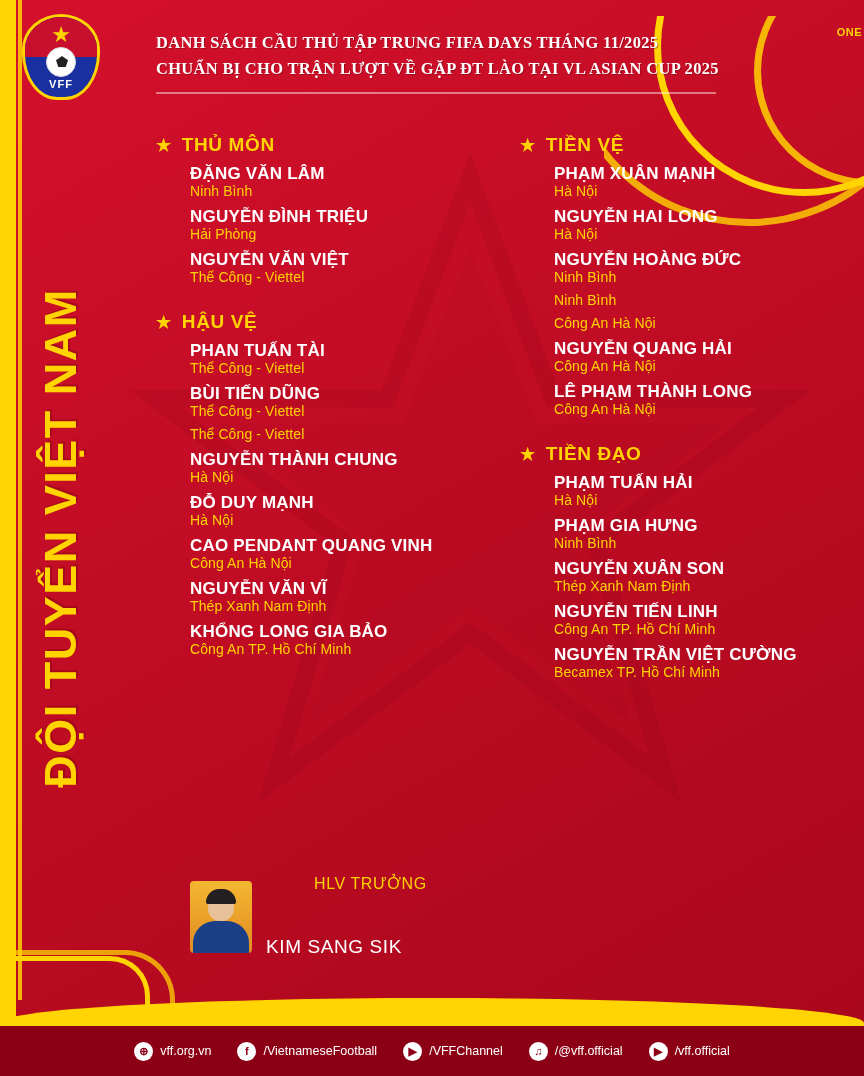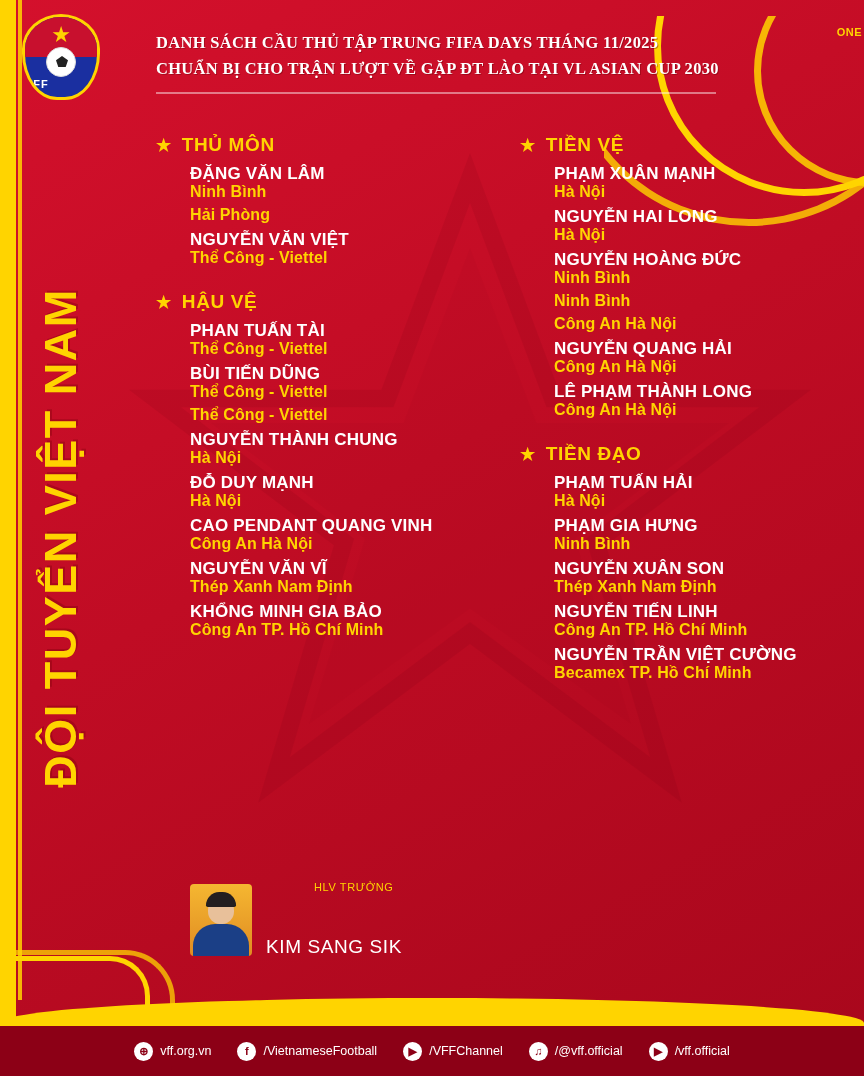--- a/index.html
+++ b/index.html
@@ -121,21 +121,21 @@
     background: #fff;
     border: 1px solid #ddd;
   }
   .logo-ball:before {
     content: ""; position: absolute; left: 9px; top: 8px;
     width: 12px; height: 11px; background: #222;
     clip-path: polygon(50% 0,100% 38%,81% 100%,19% 100%,0 38%);
   }
   .logo-vff {
     position: absolute; bottom: 7px; left: 0; right: 0;
-    text-align: left; color: #fff; font-size: 11px; font-weight: bold;
+    text-align: center; color: #fff; font-size: 11px; font-weight: bold;
     letter-spacing: 1px;
     margin-top: 8px;
   }
 
   
   .header {
     position: absolute; left: 156px; top: 30px; width: 600px;
     z-index: 6;
   }
   .header .line {
@@ -174,24 +174,23 @@
   .player { margin-bottom: 8px; padding-left: 34px; }
   .p-name {
     color: #ffffff;
     font-size: 17px;
     font-weight: bold;
     letter-spacing: .2px;
     line-height: 20px;
   }
   .p-club {
     color: #ffd400;
-    font-size: 16px;
+    font-size: 14px;
     line-height: 15px;
     letter-spacing: .1px;
-    font-weight: bold;
   }
 
   
   .coach {
     position: absolute; left: 190px; bottom: 118px;
     display: flex; align-items: center; gap: 14px;
     z-index: 6;
   }
   .coach-photo {
     width: 62px; height: 72px;
@@ -208,21 +207,21 @@
     position: absolute; left: 50%; top: 8px; transform: translateX(-50%);
     width: 30px; height: 15px; border-radius: 15px 15px 2px 2px;
     background: #231f20;
   }
   .coach-photo .body {
     position: absolute; left: 50%; bottom: 0; transform: translateX(-50%);
     width: 56px; height: 32px; border-radius: 22px 22px 0 0;
     background: #1b3f86;
   }
   .coach-role {
-    color: #ffd400; font-size: 11px; letter-spacing: .6px; margin-bottom: 4px; padding-left: 48px;
+    color: #ffd400; font-size: 16px; letter-spacing: .6px; margin-bottom: 4px; padding-left: 48px;
   }
   .coach-name {
     color: #ffffff; font-size: 19px; font-weight: normal; letter-spacing: .6px; margin-top: 43px;
   }
 
   
   .bottom-wave {
     position: absolute; left: 0; right: 0; bottom: 48px; height: 30px;
     background: #ffd400;
     border-radius: 60% 60% 0 0 / 100% 100% 0 0;
@@ -278,36 +277,37 @@
     <div class="logo-shield">
       <div class="logo-top"></div>
       <div class="logo-star">★</div>
       <div class="logo-ball"></div>
       <div class="logo-vff">VFF</div>
     </div>
   </div>
 
   <div class="header">
     <div class="line">DANH SÁCH CẦU THỦ TẬP TRUNG FIFA DAYS THÁNG 11/2025</div>
-    <div class="line">CHUẨN BỊ CHO TRẬN LƯỢT VỀ GẶP ĐT LÀO TẠI VL ASIAN CUP 2030</div>
+    <div class="line">CHUẨN BỊ CHO TRẬN LƯỢT VỀ GẶP ĐT LÀO TẠI VL ASIAN CUP 2025</div>
     <div class="rule"></div>
   </div>
 
   <div class="cols">
     <div class="col" id="col-left">
         <div class="group">
           <div class="group-title">
             <span class="star">★</span>
             <span>THỦ MÔN</span>
           </div>
           <div class="player">
             <div class="p-name">ĐẶNG VĂN LÂM</div>
             <div class="p-club">Ninh Bình</div>
           </div>
           <div class="player">
+            <div class="p-name">NGUYỄN ĐÌNH TRIỆU</div>
             <div class="p-club">Hải Phòng</div>
           </div>
           <div class="player">
             <div class="p-name">NGUYỄN VĂN VIỆT</div>
             <div class="p-club">Thể Công - Viettel</div>
           </div>
         </div>
         <div class="group">
           <div class="group-title">
             <span class="star">★</span>
@@ -334,21 +334,21 @@
           </div>
           <div class="player">
             <div class="p-name">CAO PENDANT QUANG VINH</div>
             <div class="p-club">Công An Hà Nội</div>
           </div>
           <div class="player">
             <div class="p-name">NGUYỄN VĂN VĨ</div>
             <div class="p-club">Thép Xanh Nam Định</div>
           </div>
           <div class="player">
-            <div class="p-name">KHỔNG MINH GIA BẢO</div>
+            <div class="p-name">KHỔNG LONG GIA BẢO</div>
             <div class="p-club">Công An TP. Hồ Chí Minh</div>
           </div>
         </div>
       </div>
     <div class="col" id="col-right">
         <div class="group">
           <div class="group-title">
             <span class="star">★</span>
             <span>TIỀN VỆ</span>
           </div>

